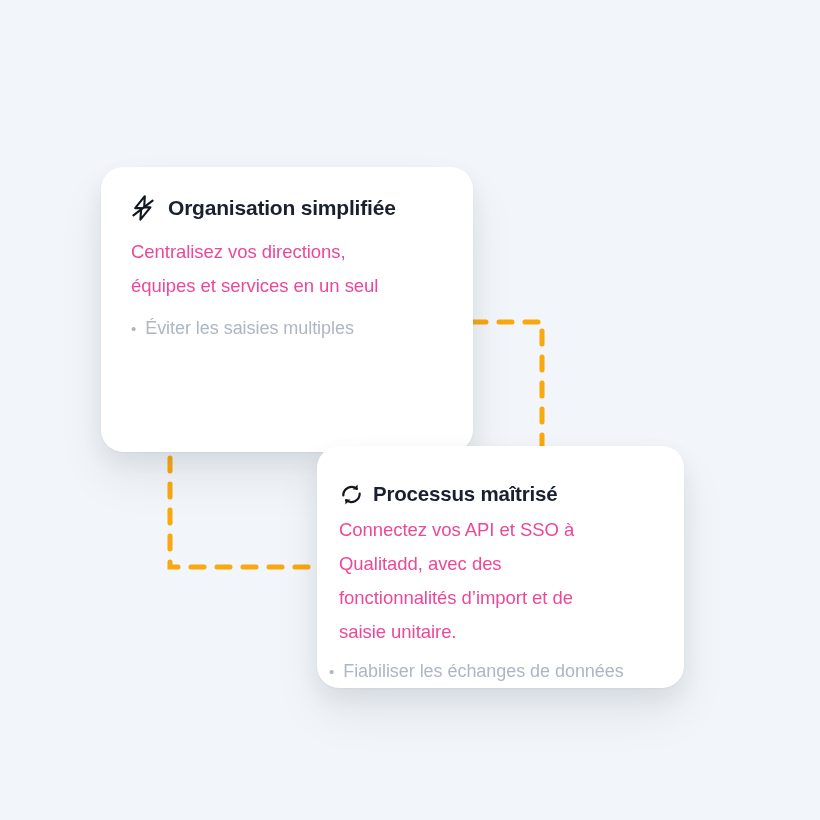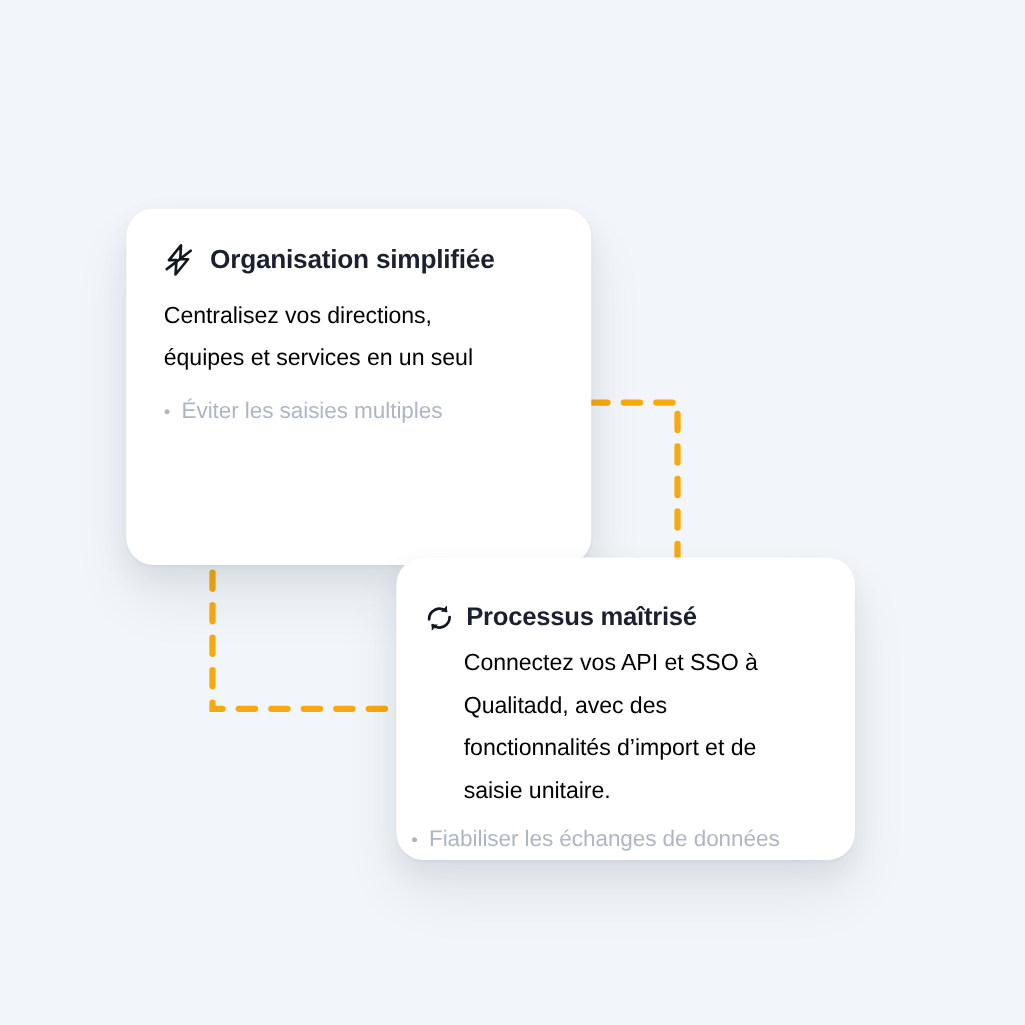--- a/index.html
+++ b/index.html
@@ -86,28 +86,27 @@
     white-space: nowrap;
   }
   #card-processus .card-title {
     font-size: 20.5px;
   }
 
   .card-body {
     margin-top: 14px;
     font-size: 18.5px;
     line-height: 34px;
-    color: #000000;
+    color: #ec4899;
     letter-spacing: -0.05px;
   }
   #card-processus .card-body {
     margin-top: 6px;
     font-size: 18.5px;
     line-height: 34px;
-    margin-left: 32px;
   }
 
   .card-note {
     margin-top: 12px;
     font-size: 18px;
     line-height: 26px;
     color: #aeb6c4;
     letter-spacing: -0.05px;
     display: flex;
     align-items: baseline;

